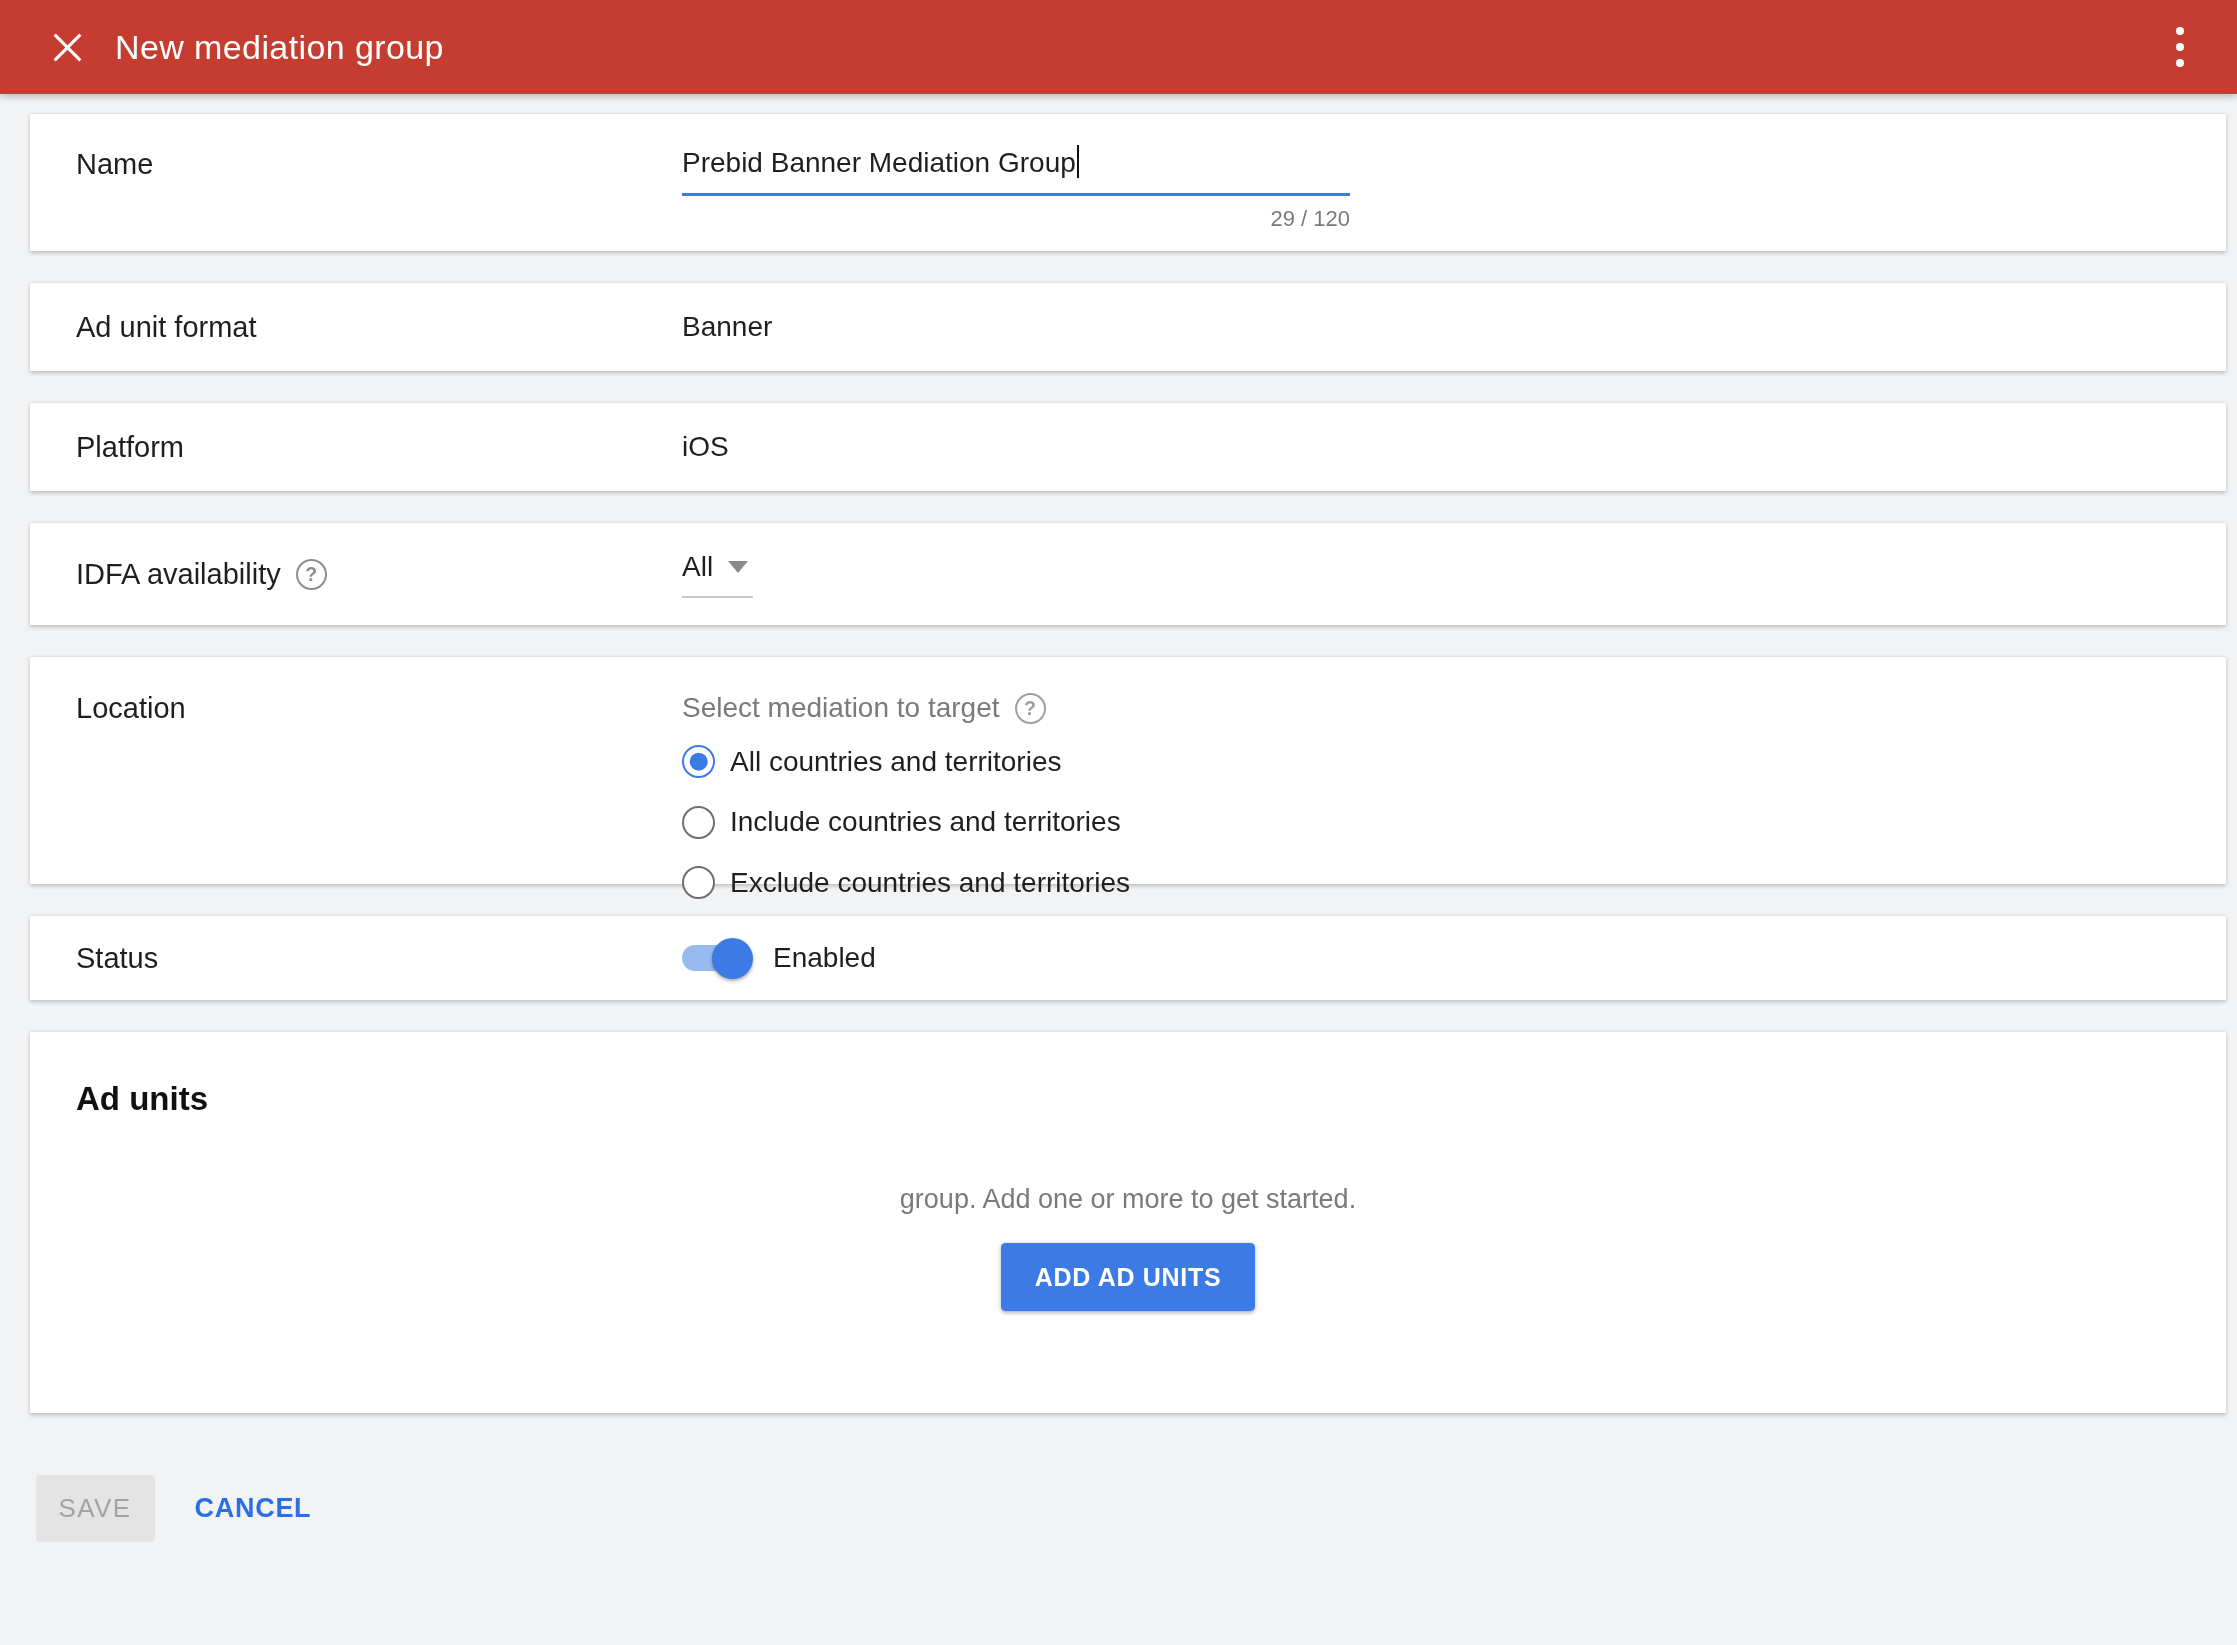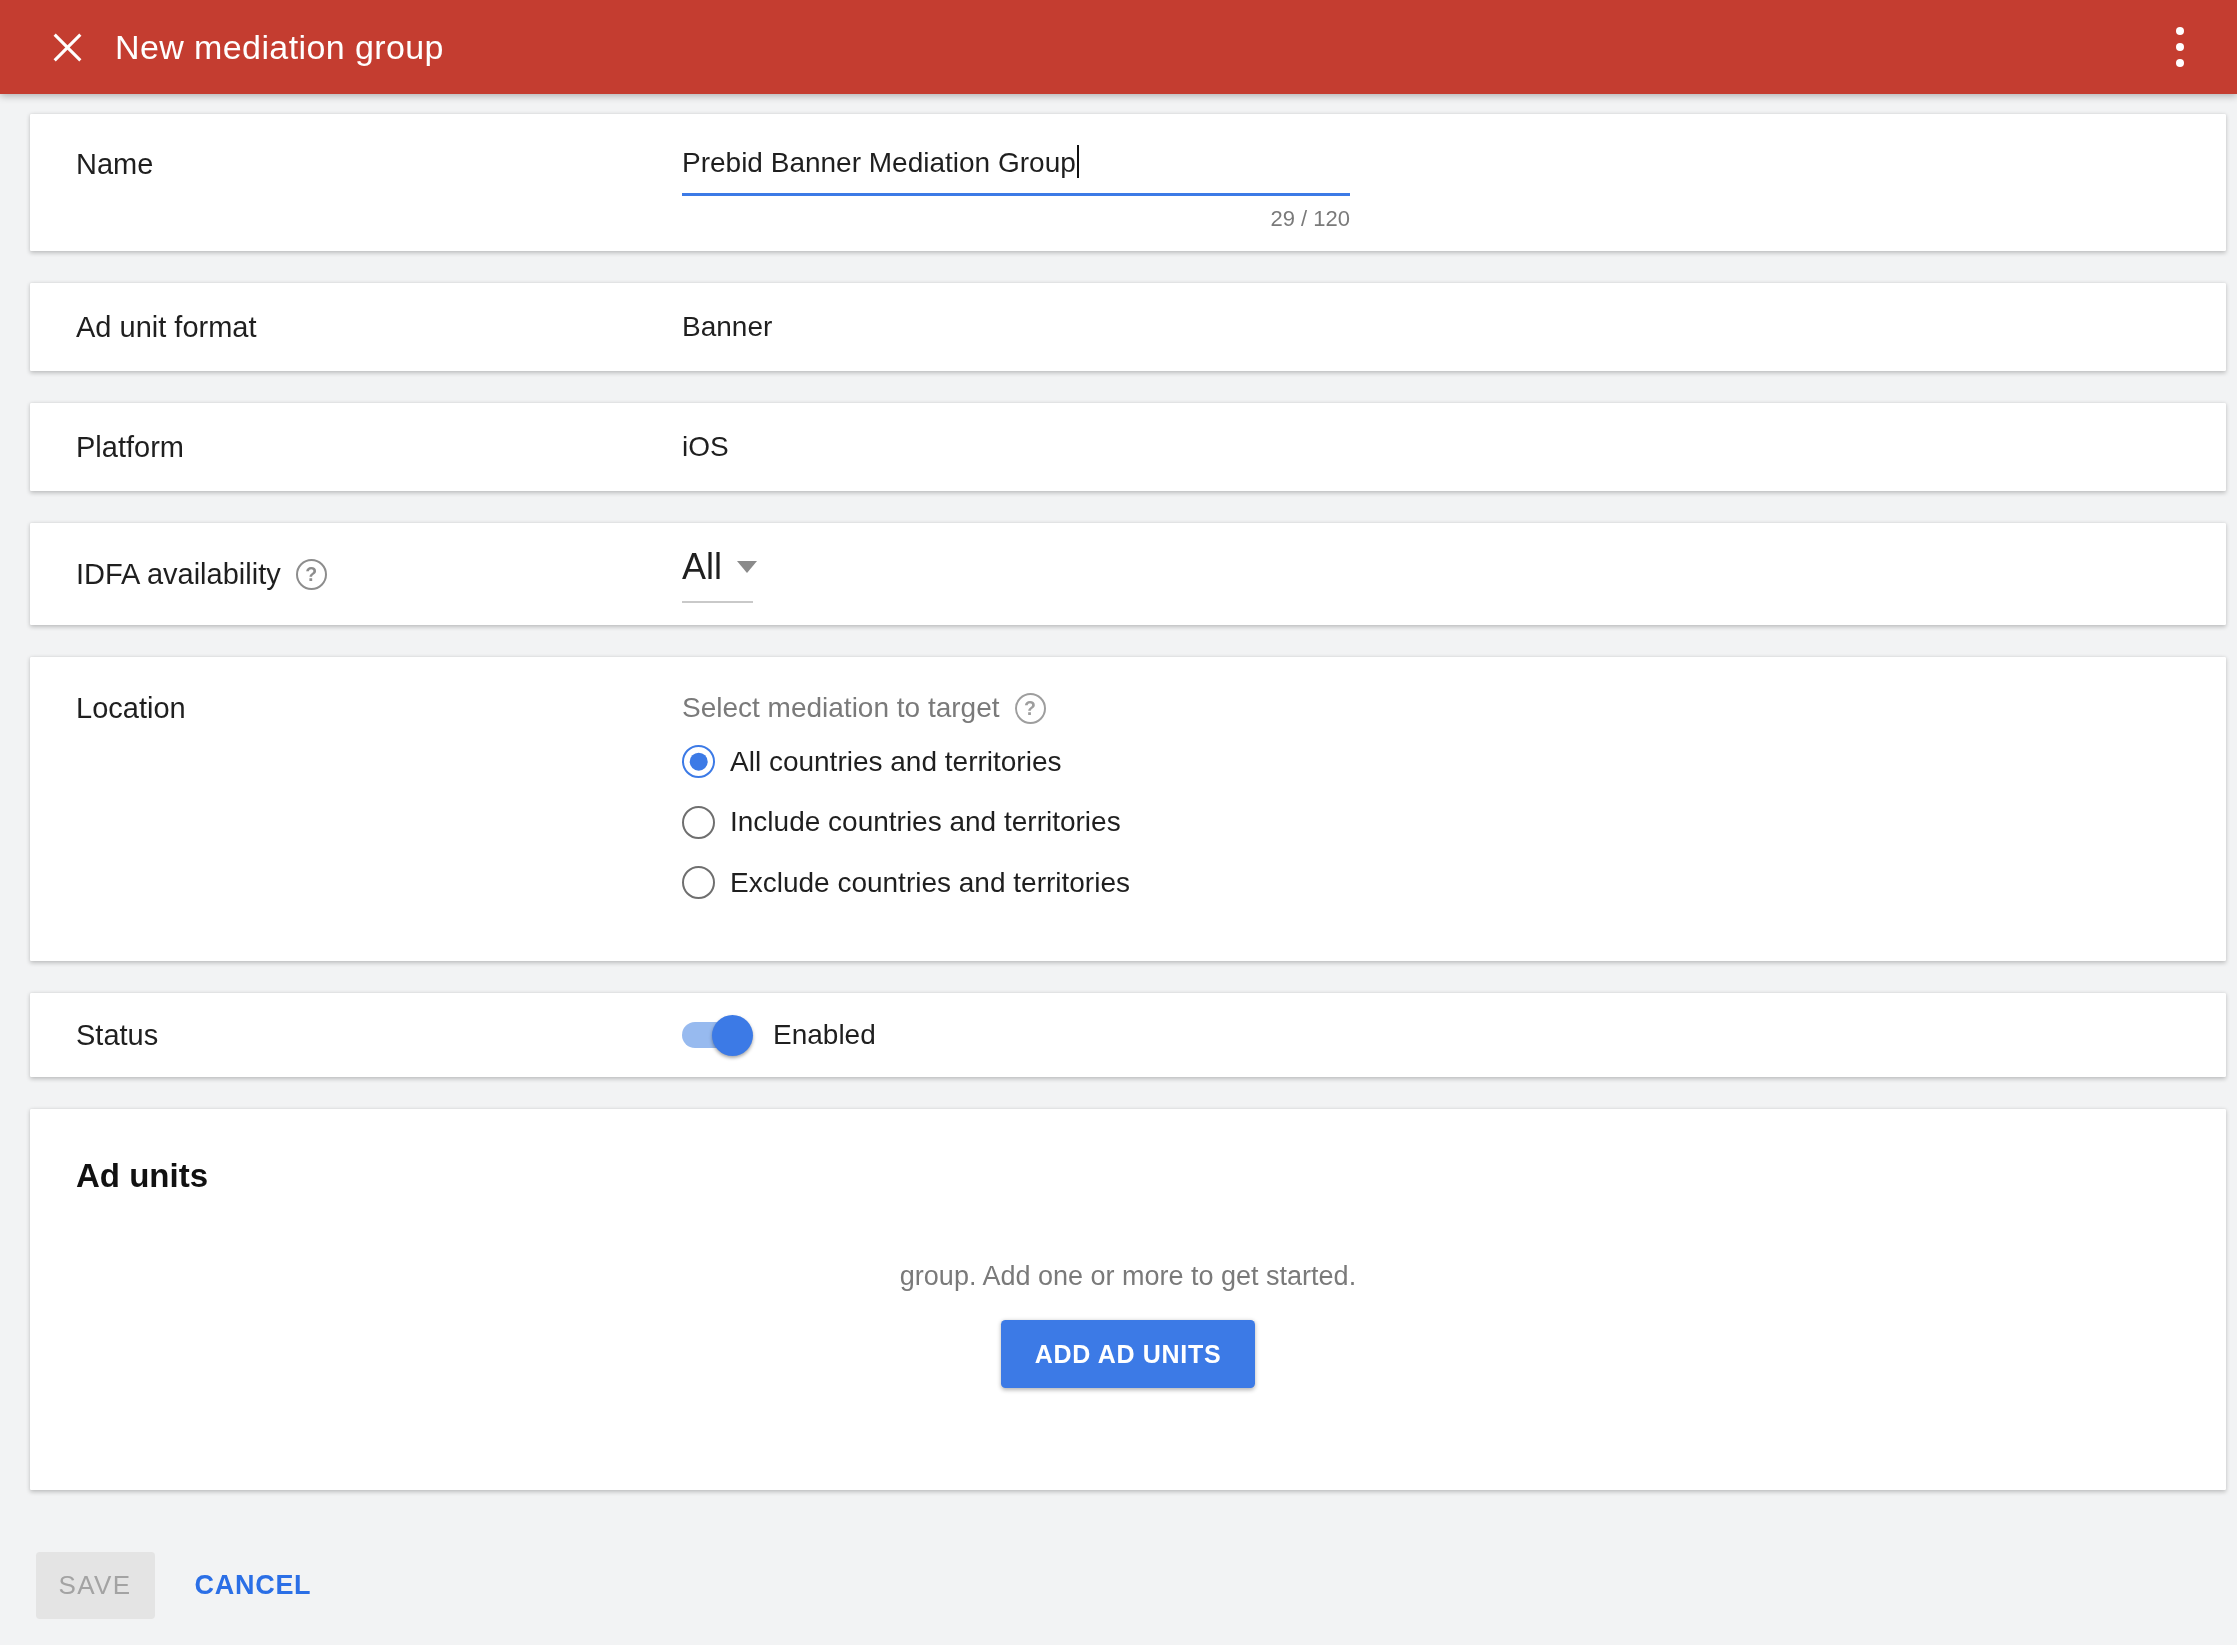--- a/index.html
+++ b/index.html
@@ -74,30 +74,30 @@
   .char-counter {
     width:668px; text-align:right; color:#7a7a7a; font-size:22px; margin-top:10.2px;
   }
 
   
   .card-format, .card-platform { height:88px; }
   .card-idfa { height:102px; }
 
   
   .select-ctrl { display:inline-block; cursor:pointer; }
-  .select-line { display:flex; align-items:center; gap:15px; font-size:36px; }
+  .select-line { display:flex; align-items:center; gap:15px; font-size:28px; }
   .caret-down {
     width:0; height:0;
     border-left:10.2px solid transparent; border-right:10.2px solid transparent;
     border-top:12px solid #8a8a8a;
   }
   .select-underline { height:1.9px; background:#c9c9c9; margin-top:13px; width:71px; }
 
   
-  .card-location { height:304px; padding-top:35px; align-items:flex-start; }
+  .card-location { height:227px; padding-top:35px; align-items:flex-start; }
   .loc-helper {
     display:flex; align-items:center; gap:15px;
     color:#7a7a7a; font-size:28px; margin-bottom:16.7px;
   }
   .radio-row {
     display:flex; align-items:center; gap:15px;
     height:41px; margin-bottom:19.5px; cursor:pointer;
   }
   .radio {
     width:33px; height:33px; flex:none; border-radius:50%;

